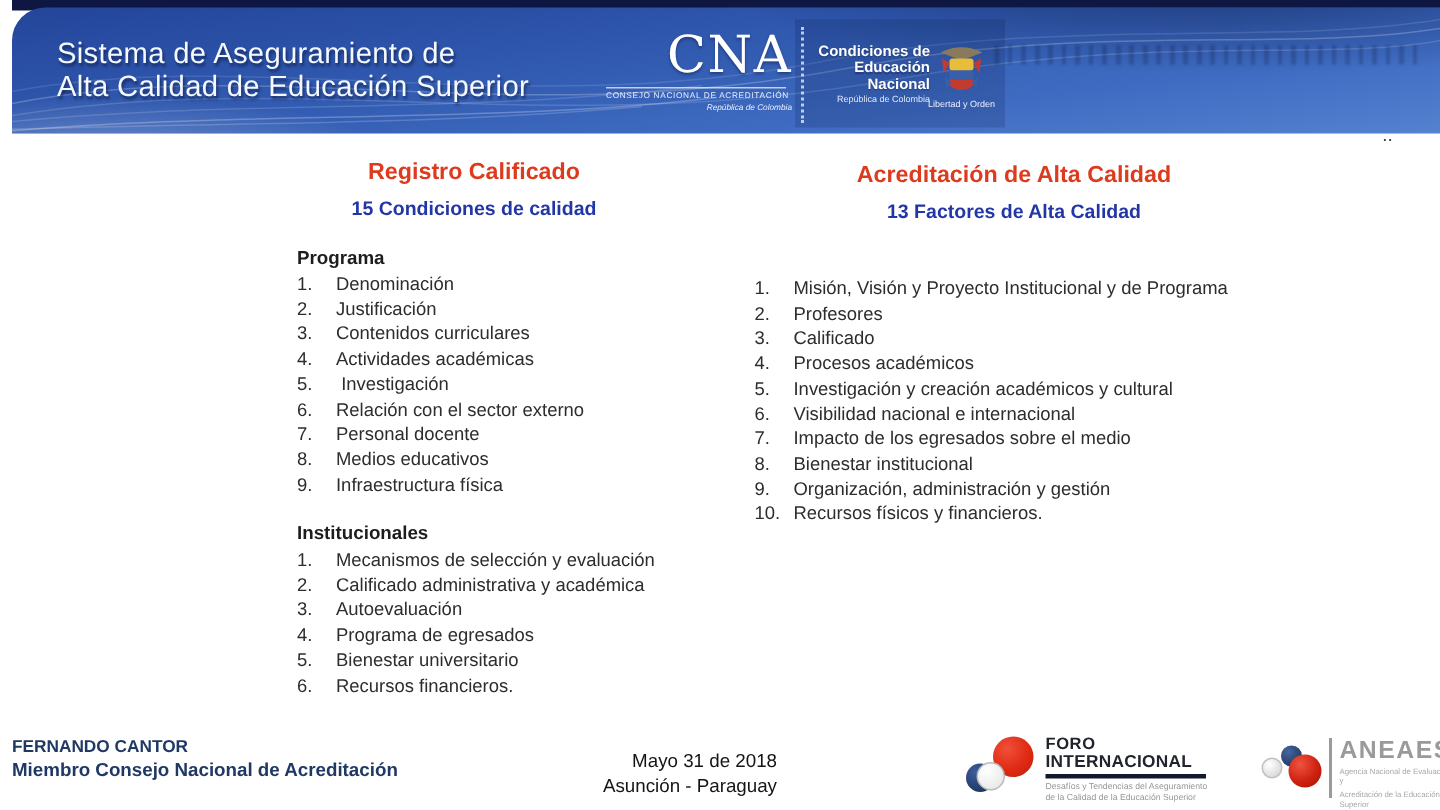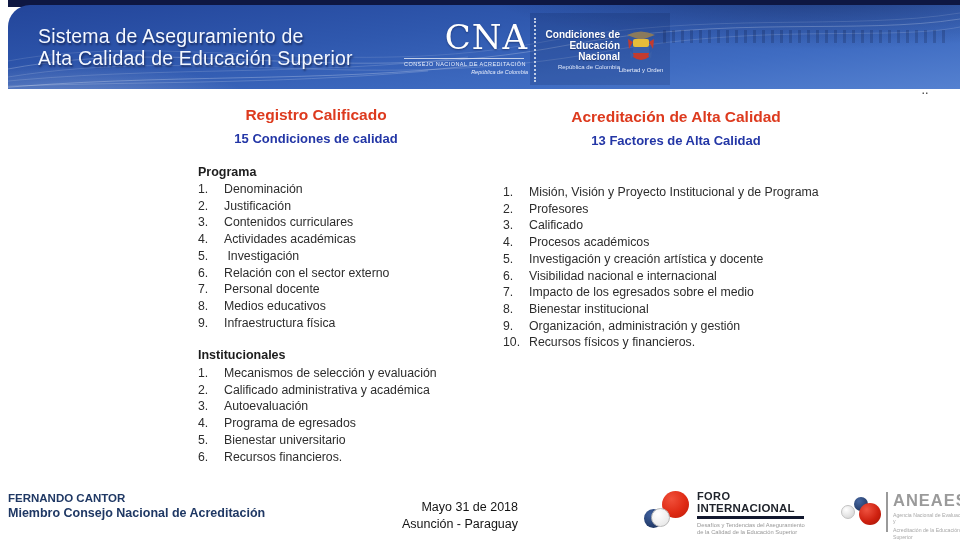--- a/index.html
+++ b/index.html
@@ -234,21 +234,21 @@
       <div class="li">
         <span class="num">3.</span>
         <span class="txt">Calificado</span>
       </div>
       <div class="li">
         <span class="num">4.</span>
         <span class="txt">Procesos académicos</span>
       </div>
       <div class="li">
         <span class="num">5.</span>
-        <span class="txt">Investigación y creación artística y docente</span>
+        <span class="txt">Investigación y creación académicos y cultural</span>
       </div>
       <div class="li">
         <span class="num">6.</span>
         <span class="txt">Visibilidad nacional e internacional</span>
       </div>
       <div class="li">
         <span class="num">7.</span>
         <span class="txt">Impacto de los egresados sobre el medio</span>
       </div>
       <div class="li">

